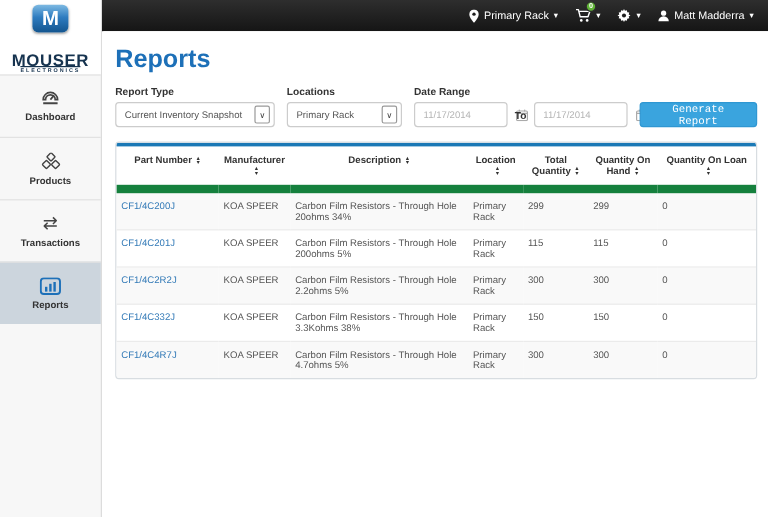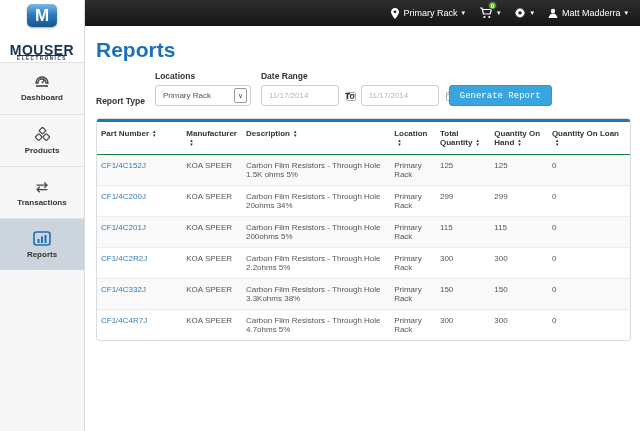--- a/index.html
+++ b/index.html
@@ -64,22 +64,22 @@
     color:#fff; font-size:9px; padding:0 10px; cursor:pointer; margin-left:4px;
     font-family:Liberation Mono, monospace;}
 
   
   .panel { border:1px solid #d8dde1; border-radius:3px; overflow:hidden; }
   .panel-head { background:#dde5eb; padding:4px 6px; display:flex; justify-content:flex-end; }
   .btn-export { background:#fff; border:1px solid #c9d2d9; border-radius:3px; color:#337ab7;
     font-size:8px; padding:3px 8px; cursor:pointer; font-family:"Liberation Sans", sans-serif;}
   .blue-bar { height:3px; background:#1b79b6; }
   table { width:100%; border-collapse:collapse; table-layout:fixed; }
-  th { font-size:8px; color:#333; text-align:left; padding:7px 4px; vertical-align:top;
-    border-bottom:1px solid #15803d; cursor:pointer; }
+  th { font-size:8px; color:#333; text-align:center; padding:7px 4px; vertical-align:top;
+    border-bottom:7px solid #15803d; cursor:pointer; }
   td { font-size:8px; color:#555; padding:6px 4px; vertical-align:top;
     border-top:1px solid #ebebeb; }
   tbody tr:nth-child(odd) { background:#f9f9f9; }
   tbody tr:first-child td { border-top:none; }
   .part-link { color:#337ab7; text-decoration:none; cursor:pointer; }
   .sort { display:inline-flex; flex-direction:column; margin-left:3px; vertical-align:middle; }
   .sort i { font-style:normal; font-size:4.5px; line-height:3.5px; color:#333; }
 
   svg { display:block; }
 </style>
@@ -174,20 +174,24 @@
   </div>
 </div>
 
 <div class="content">
   <div class="page-title">Reports</div>
 
 
   <div class="filters">
     <div class="field">
       <span class="field-label">Report Type</span>
+      <div class="selectbox rt-select">
+        <span>Current Inventory Snapshot</span>
+        <span class="sel-caret">∨</span>
+      </div>
     </div>
     <div class="field">
       <span class="field-label">Locations</span>
       <div class="selectbox loc-select">
         <span>Primary Rack</span>
         <span class="sel-caret">∨</span>
       </div>
     </div>
     <div class="field">
       <span class="field-label">Date Range</span>
@@ -259,29 +263,20 @@
                 <i>▼</i>
               </span></th>
           <th><span>Quantity On Loan</span><span class="sort">
                 <i>▲</i>
                 <i>▼</i>
               </span></th>
         </tr>
       </thead>
       <tbody>
         <tr>
-          <td><a class="part-link">CF1/4C152J</a></td>
-          <td>KOA SPEER</td>
-          <td>Carbon Film Resistors - Through Hole 1.5K ohms 5%</td>
-          <td>Primary Rack</td>
-          <td>125</td>
-          <td>125</td>
-          <td>0</td>
-        </tr>
-        <tr>
           <td><a class="part-link">CF1/4C200J</a></td>
           <td>KOA SPEER</td>
           <td>Carbon Film Resistors - Through Hole 20ohms 34%</td>
           <td>Primary Rack</td>
           <td>299</td>
           <td>299</td>
           <td>0</td>
         </tr>
         <tr>
           <td><a class="part-link">CF1/4C201J</a></td>

